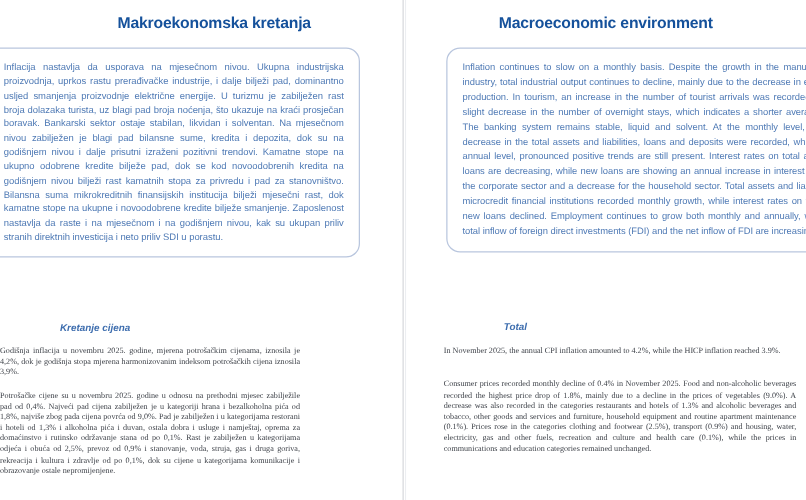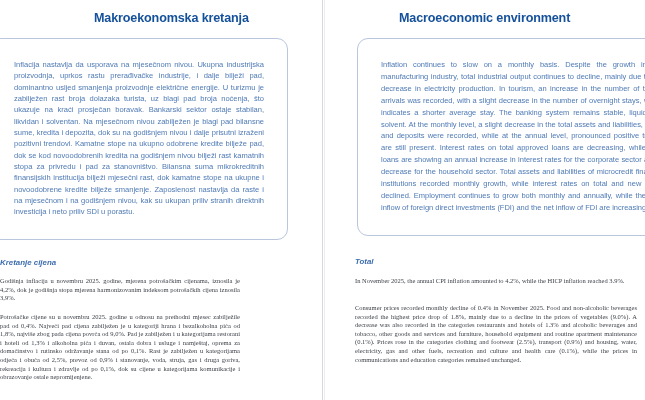--- a/index.html
+++ b/index.html
@@ -76,21 +76,21 @@
   .page-left .summary-box {
     left: 36px;
     width: 298px;
   }
   .page-right .summary-box {
     left: 32px;
     width: 330px;
   }
 
   .summary-text {
-    margin: 11px;
+    margin: 0;
     font-size: 7.55px;
     line-height: 11.35px;
     color: #4f7ab5;
     text-align: justify;
     text-justify: inter-word;
     letter-spacing: -0.02px;
   }
   .page-right .summary-text {
     line-height: 11.9px;
     font-size: 7.5px;
@@ -98,20 +98,21 @@
 
   
   .sub-title {
     position: absolute;
     font-size: 7.9px;
     font-weight: bold;
     font-style: italic;
     color: #3d6dae;
     letter-spacing: 0px;
     white-space: nowrap;
+    padding-left: 48px;
   }
   .page-left .sub-title  { left: 46px; top: 258px; }
   .page-right .sub-title { left: 30px; top: 257px; }
 
   .body-block {
     position: absolute;
     font-family: "Liberation Serif", serif;
     font-size: 6.5px;
     line-height: 8.6px;
     color: #3b3f46;

